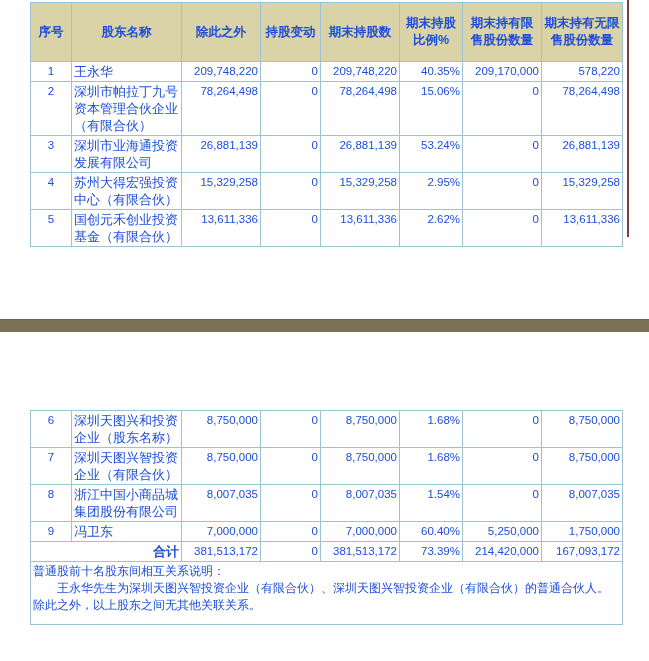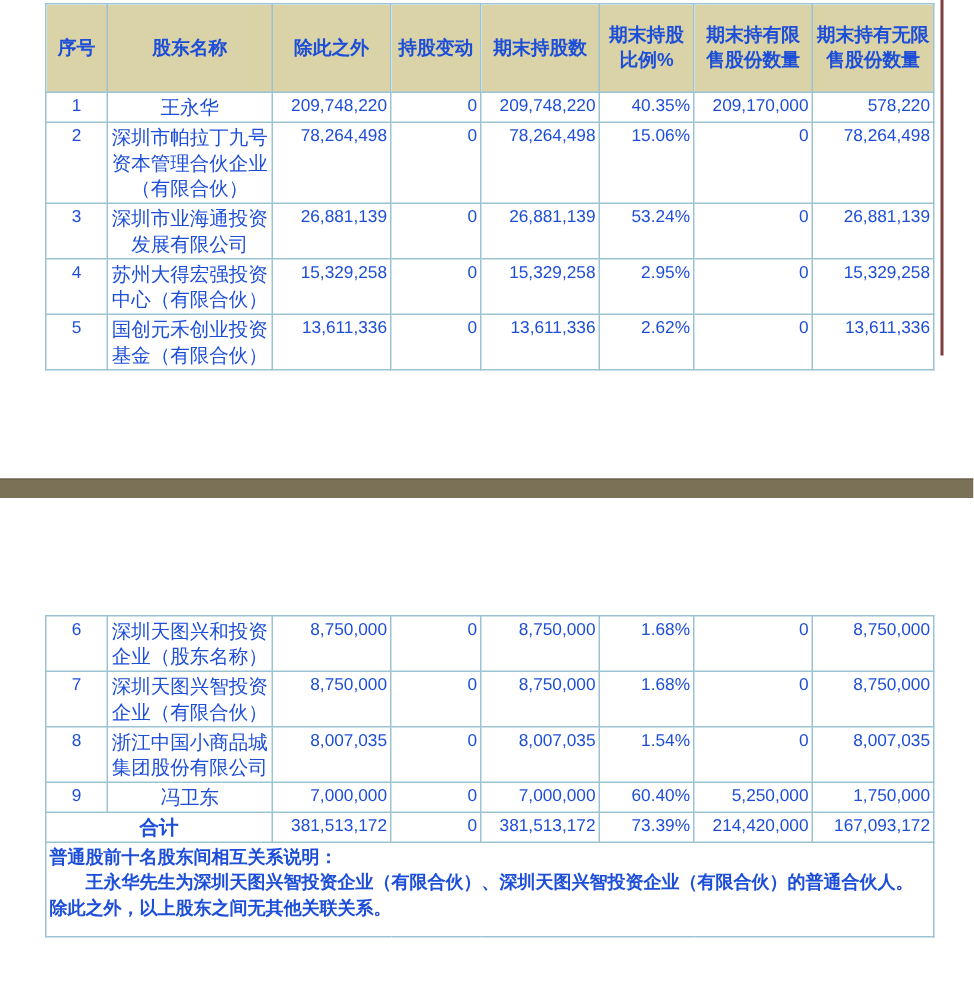--- a/index.html
+++ b/index.html
@@ -35,40 +35,40 @@
     height:54px;
     padding:2px 2px;
   }
   table.shtable th.c5{padding:2px 6px;}
   td.no{
     text-align:center;
     font-family:"Liberation Sans","DejaVu Sans",sans-serif;
     font-size:11.5px;
     padding-top:2px;
   }
-  td.name{text-align:center;font-size:13px;}
+  td.name{text-align:left;font-size:13px;}
   td.num{
     text-align:right;
     font-family:"Liberation Sans","DejaVu Sans",sans-serif;
     font-size:11.5px;
     padding:2px 4px 1px 2px;
   }
   tr.total-row{height:18px;}
   tr.total-row td.label{
-    text-align:center;font-weight:bold;font-size:13px;vertical-align:middle;
+    text-align:right;font-weight:bold;font-size:13px;vertical-align:middle;
   }
   td.note-cell{
     height:60px;
     font-size:12px;
     line-height:19px;
     padding:2px 4px;
     text-align:left;
     word-break:break-all;
   }
-  td.note-cell p{margin:0;font-weight:bold;}
+  td.note-cell p{margin:0;}
   td.note-cell p.indent{text-indent:2em;}
   .tbl1{position:absolute;left:30px;top:2px;}
   .tbl2{position:absolute;left:30px;top:410px;}
   .page-band{
     position:absolute;left:0;top:319px;
     width:649px;height:12px;
     background:var(--band,#7a7157);
     border-top:1px solid #6b6350;
   }
   .revision-marker{

